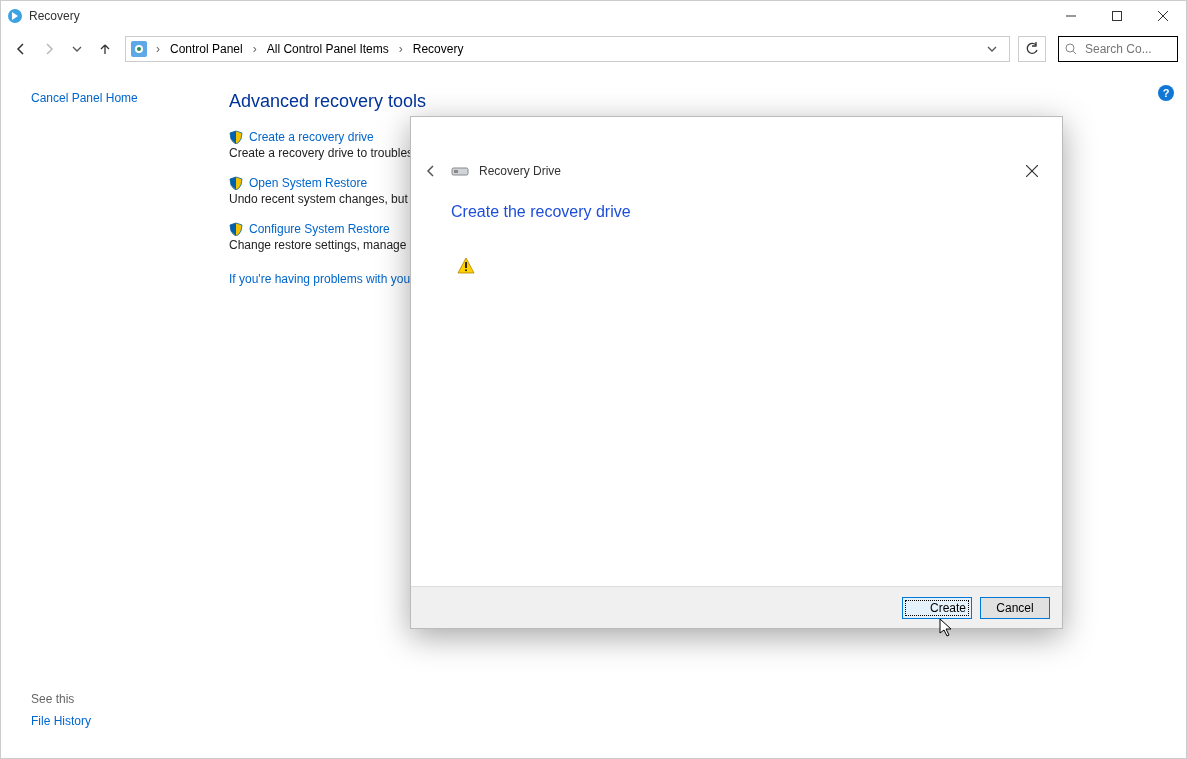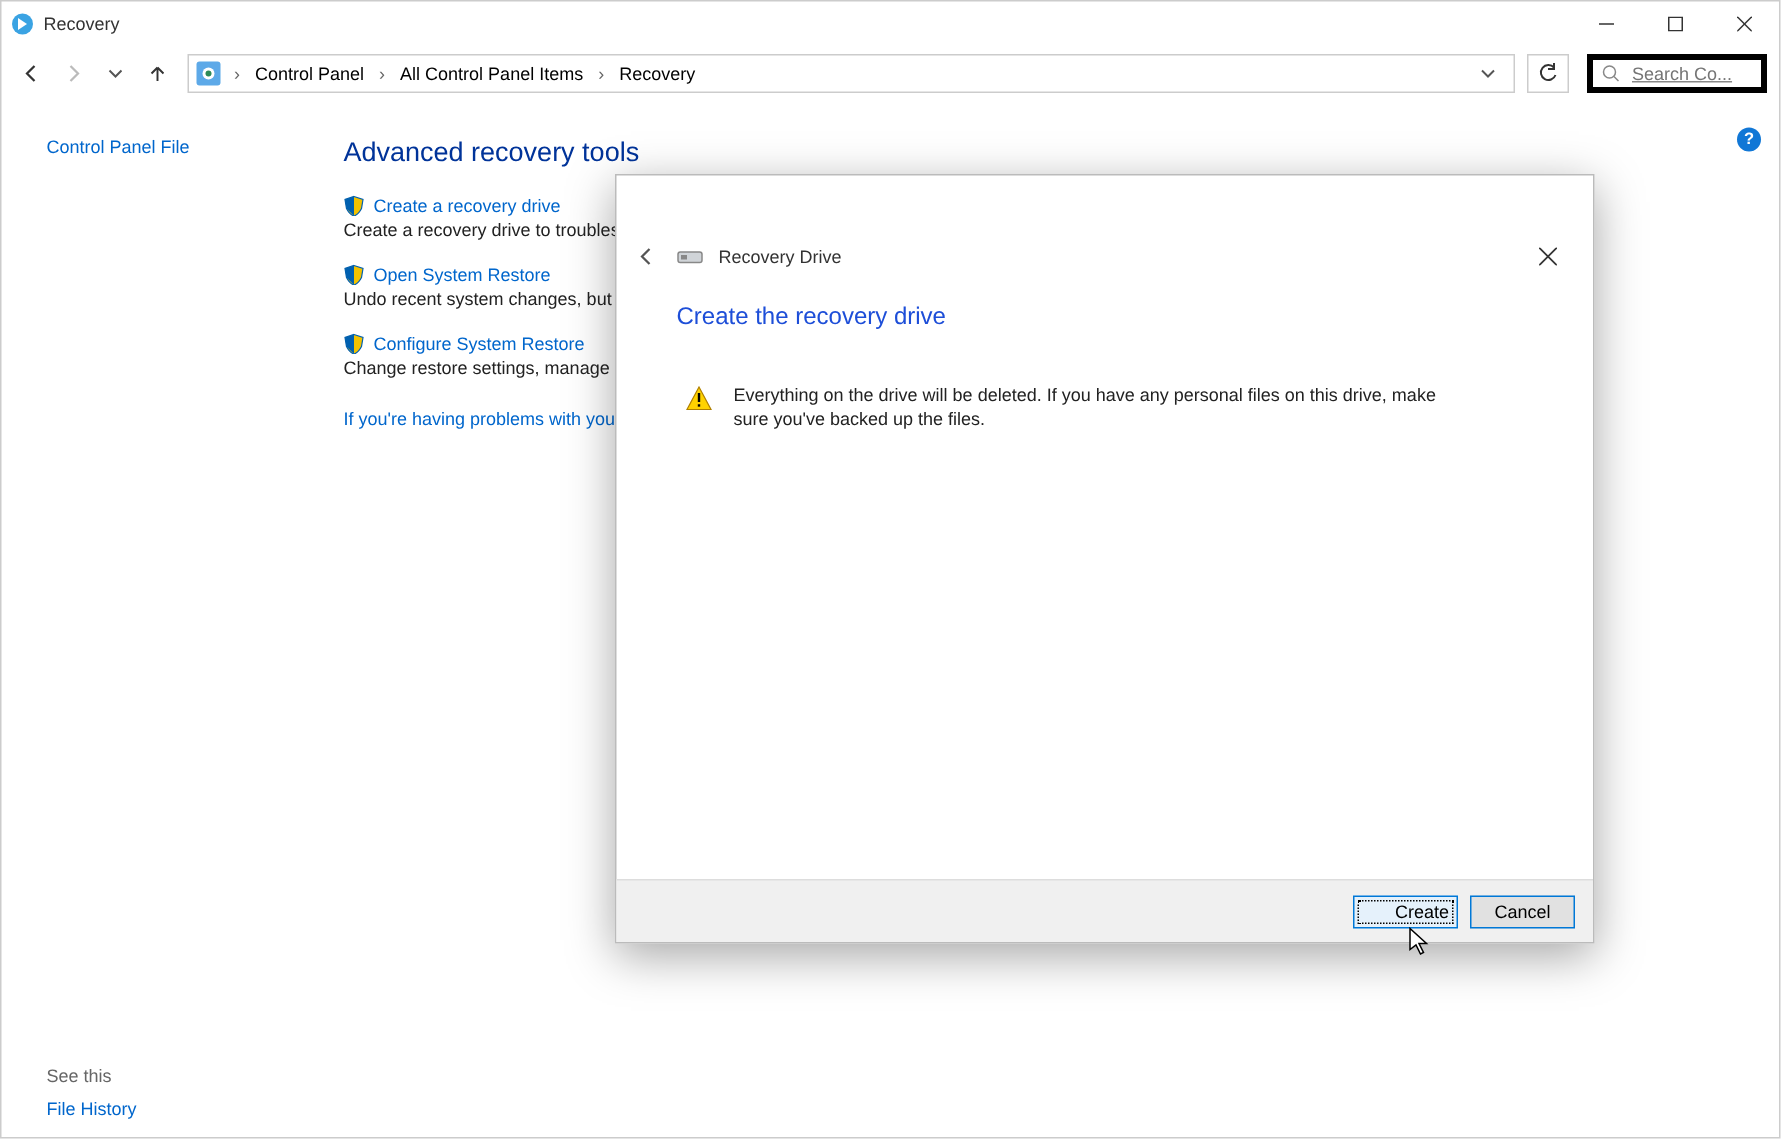--- a/index.html
+++ b/index.html
@@ -16,21 +16,21 @@
   
   .navrow { height:36px; display:flex; align-items:center; padding:0 8px; gap:4px; }
   .nav-arrow { width:24px; height:24px; display:flex; align-items:center; justify-content:center; color:#555; }
   .nav-arrow.disabled { color:#bbb; }
   .addressbar { flex:1; height:26px; border:1px solid #ccc; display:flex; align-items:center; padding:0 4px; gap:4px; margin-left:4px; }
   .addr-icon { width:18px; height:18px; }
   .crumb { padding:0 2px; }
   .crumb-sep { color:#666; padding:0 4px; }
   .addr-drop { margin-left:auto; color:#555; width:18px; text-align:center; }
   .refresh-btn { width:28px; height:26px; border:1px solid #ccc; display:flex; align-items:center; justify-content:center; margin-left:4px; }
-  .searchbox { width:120px; height:26px; border:4px solid #000000; display:flex; align-items:center; padding:0 6px; margin-left:8px; color:#888; gap:6px;text-decoration:underline; }
+  .searchbox { width:120px; height:26px; border:1px solid #000000; display:flex; align-items:center; padding:0 6px; margin-left:8px; color:#888; gap:6px; }
   .searchbox input { border:none; outline:none; width:80px; font-size:12px; color:#555; background:transparent; }
 
   
   .content { position:relative; display:flex; height:calc(100% - 66px); }
   .leftpane { width:200px; padding:24px 18px 12px 30px; display:flex; flex-direction:column; }
   .leftpane a { color:#0066cc; text-decoration:none; }
   .seealso { margin-top:auto; color:#666; margin-bottom:8px; }
   .mainpane { flex:1; padding:24px 28px; position:relative; }
   .mainpane h2 { color:#003399; font-weight:400; font-size:18px; margin:0 0 18px 0; }
   .tool-item { margin-bottom:16px; }
@@ -145,23 +145,23 @@
     <svg width="12" height="12">
         <circle cx="5" cy="5" r="4" fill="none" stroke="#888"></circle>
         <line x1="8" y1="8" x2="11" y2="11" stroke="#888"></line>
       </svg>
     <input placeholder="Search Co..." style="">
   </div>
 </div>
 
 <div class="content">
   <div class="leftpane">
-    <a href="#">Control Panel File</a>
+    <a href="#">Cancel Panel Home</a>
     <div class="seealso">See this</div>
-    <a href="#" style="">File History</a>
+    <a href="#" style="margin-bottom:18px;">File History</a>
   </div>
 
   <div class="mainpane">
     <div class="help-icon">?</div>
     <h2>Advanced recovery tools</h2>
 
     <div class="tool-item">
       <div class="tool-head">
         <span>
             <svg width="14" height="14">
@@ -228,21 +228,20 @@
   <div class="wiz-body">
     <h3 class="wiz-heading">Create the recovery drive</h3>
     <div class="wiz-warn-row">
       <span class="warn-icon">
         <svg viewBox="0 0 18 18">
             <path d="M9 1 L17 16 L1 16 Z" fill="#ffd200" stroke="#b08000" stroke-width="0.8"></path>
             <rect x="8.2" y="5" width="1.6" height="6" fill="#000"></rect>
             <rect x="8.2" y="12.5" width="1.6" height="1.6" fill="#000"></rect>
           </svg>
       </span>
-      <div class="wiz-msg">Everything on the drive will be deleted. If you have any personal files on this drive, make sure you've backed up the files.</div>
     </div>
   </div>
   <div class="wiz-footer">
     <button class="btn primary focus">Create</button>
     <button class="btn">Cancel</button>
   </div>
 </div>
 
 <div class="cursor">
   <svg width="16" height="20">

